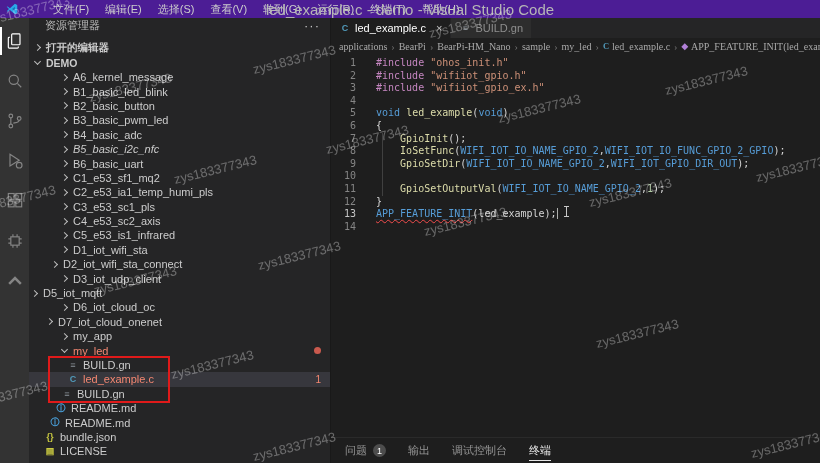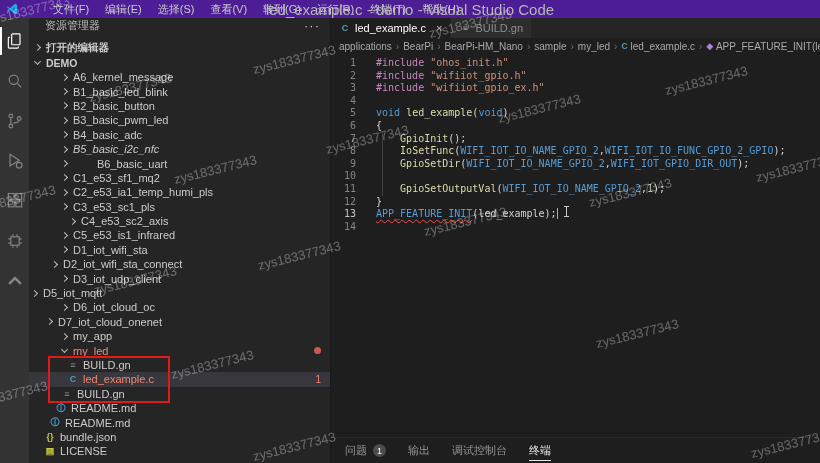--- a/index.html
+++ b/index.html
@@ -47,21 +47,21 @@
   .anno-rect { position:absolute; border:2px solid #e01a1a; pointer-events:none; z-index:30; }
 
   
   .editorcol { flex:1; display:flex; flex-direction:column; min-width:0; background:#1e1e1e; border-left:1px solid #191919; }
   .tabbar { height:20px; background:#252526; display:flex; flex:0 0 auto; }
   .tab { display:flex; align-items:center; padding:0 8px; font-size:11px; color:#8f8f8f; background:#2d2d2d; cursor:pointer; border-right:1px solid #252526; }
   .tab.active { background:#1e1e1e; color:#ffffff; }
   .tab .fic { margin-right:4px; }
   .tab .close { margin-left:10px; font-size:11px; color:#c5c5c5; cursor:pointer; }
   .breadcrumbs { height:16px; display:flex; align-items:center; font-size:10px; color:#a9a9a9; padding-left:8px; flex:0 0 auto; white-space:nowrap; }
-  .crumb { display:flex; align-items:flex-start; cursor:pointer; }
+  .crumb { display:flex; align-items:flex-start; cursor:pointer;font-family:Liberation Serif, serif; }
   .crumb .sep { color:#6e6e6e; margin:0 4px; }
   .crumb .cic { font-size:8.5px; font-weight:bold; margin-right:3px; }
 
   .codearea { flex:1; position:relative; font-family:"DejaVu Sans Mono", monospace; font-size:10px; line-height:12.6px; padding-top:3px; overflow:hidden; cursor:text; }
   .code-line { display:flex; height:12.6px; white-space:pre; }
   .gutter { width:25px; text-align:right; color:#858585; flex:0 0 auto; }
   .gutter.cur { color:#c6c6c6; }
   .ltext { margin-left:20px; }
   .pp{color:#c586c0} .s{color:#ce9178} .k{color:#569cd6} .f{color:#dcdcaa} .n{color:#b5cea8} .d{color:#d4d4d4}
   .err{color:#569cd6; text-decoration:underline wavy #f14c4c 1px; text-underline-offset:2px;}
@@ -188,37 +188,37 @@
             <span class="label">B3_basic_pwm_led</span>
           </div>
           <div class="tree-row" style="padding-left: 30px;">
             <span class="chev"></span>
             <span class="label">B4_basic_adc</span>
           </div>
           <div class="tree-row" style="padding-left: 30px; font-style: italic;">
             <span class="chev"></span>
             <span class="label">B5_basic_i2c_nfc</span>
           </div>
-          <div class="tree-row" style="padding-left: 30px; gap: 24px;">
+          <div class="tree-row" style="padding-left: 30px;">
             <span class="chev"></span>
             <span class="label">B6_basic_uart</span>
           </div>
           <div class="tree-row" style="padding-left: 30px;">
             <span class="chev"></span>
             <span class="label">C1_e53_sf1_mq2</span>
           </div>
           <div class="tree-row" style="padding-left: 30px;">
             <span class="chev"></span>
             <span class="label">C2_e53_ia1_temp_humi_pls</span>
           </div>
           <div class="tree-row" style="padding-left: 30px;">
             <span class="chev"></span>
             <span class="label">C3_e53_sc1_pls</span>
           </div>
-          <div class="tree-row" style="padding-left: 38px;">
+          <div class="tree-row" style="padding-left: 30px;">
             <span class="chev"></span>
             <span class="label">C4_e53_sc2_axis</span>
           </div>
           <div class="tree-row" style="padding-left: 30px;">
             <span class="chev"></span>
             <span class="label">C5_e53_is1_infrared</span>
           </div>
           <div class="tree-row" style="padding-left: 30px;">
             <span class="chev"></span>
             <span class="label">D1_iot_wifi_sta</span>

